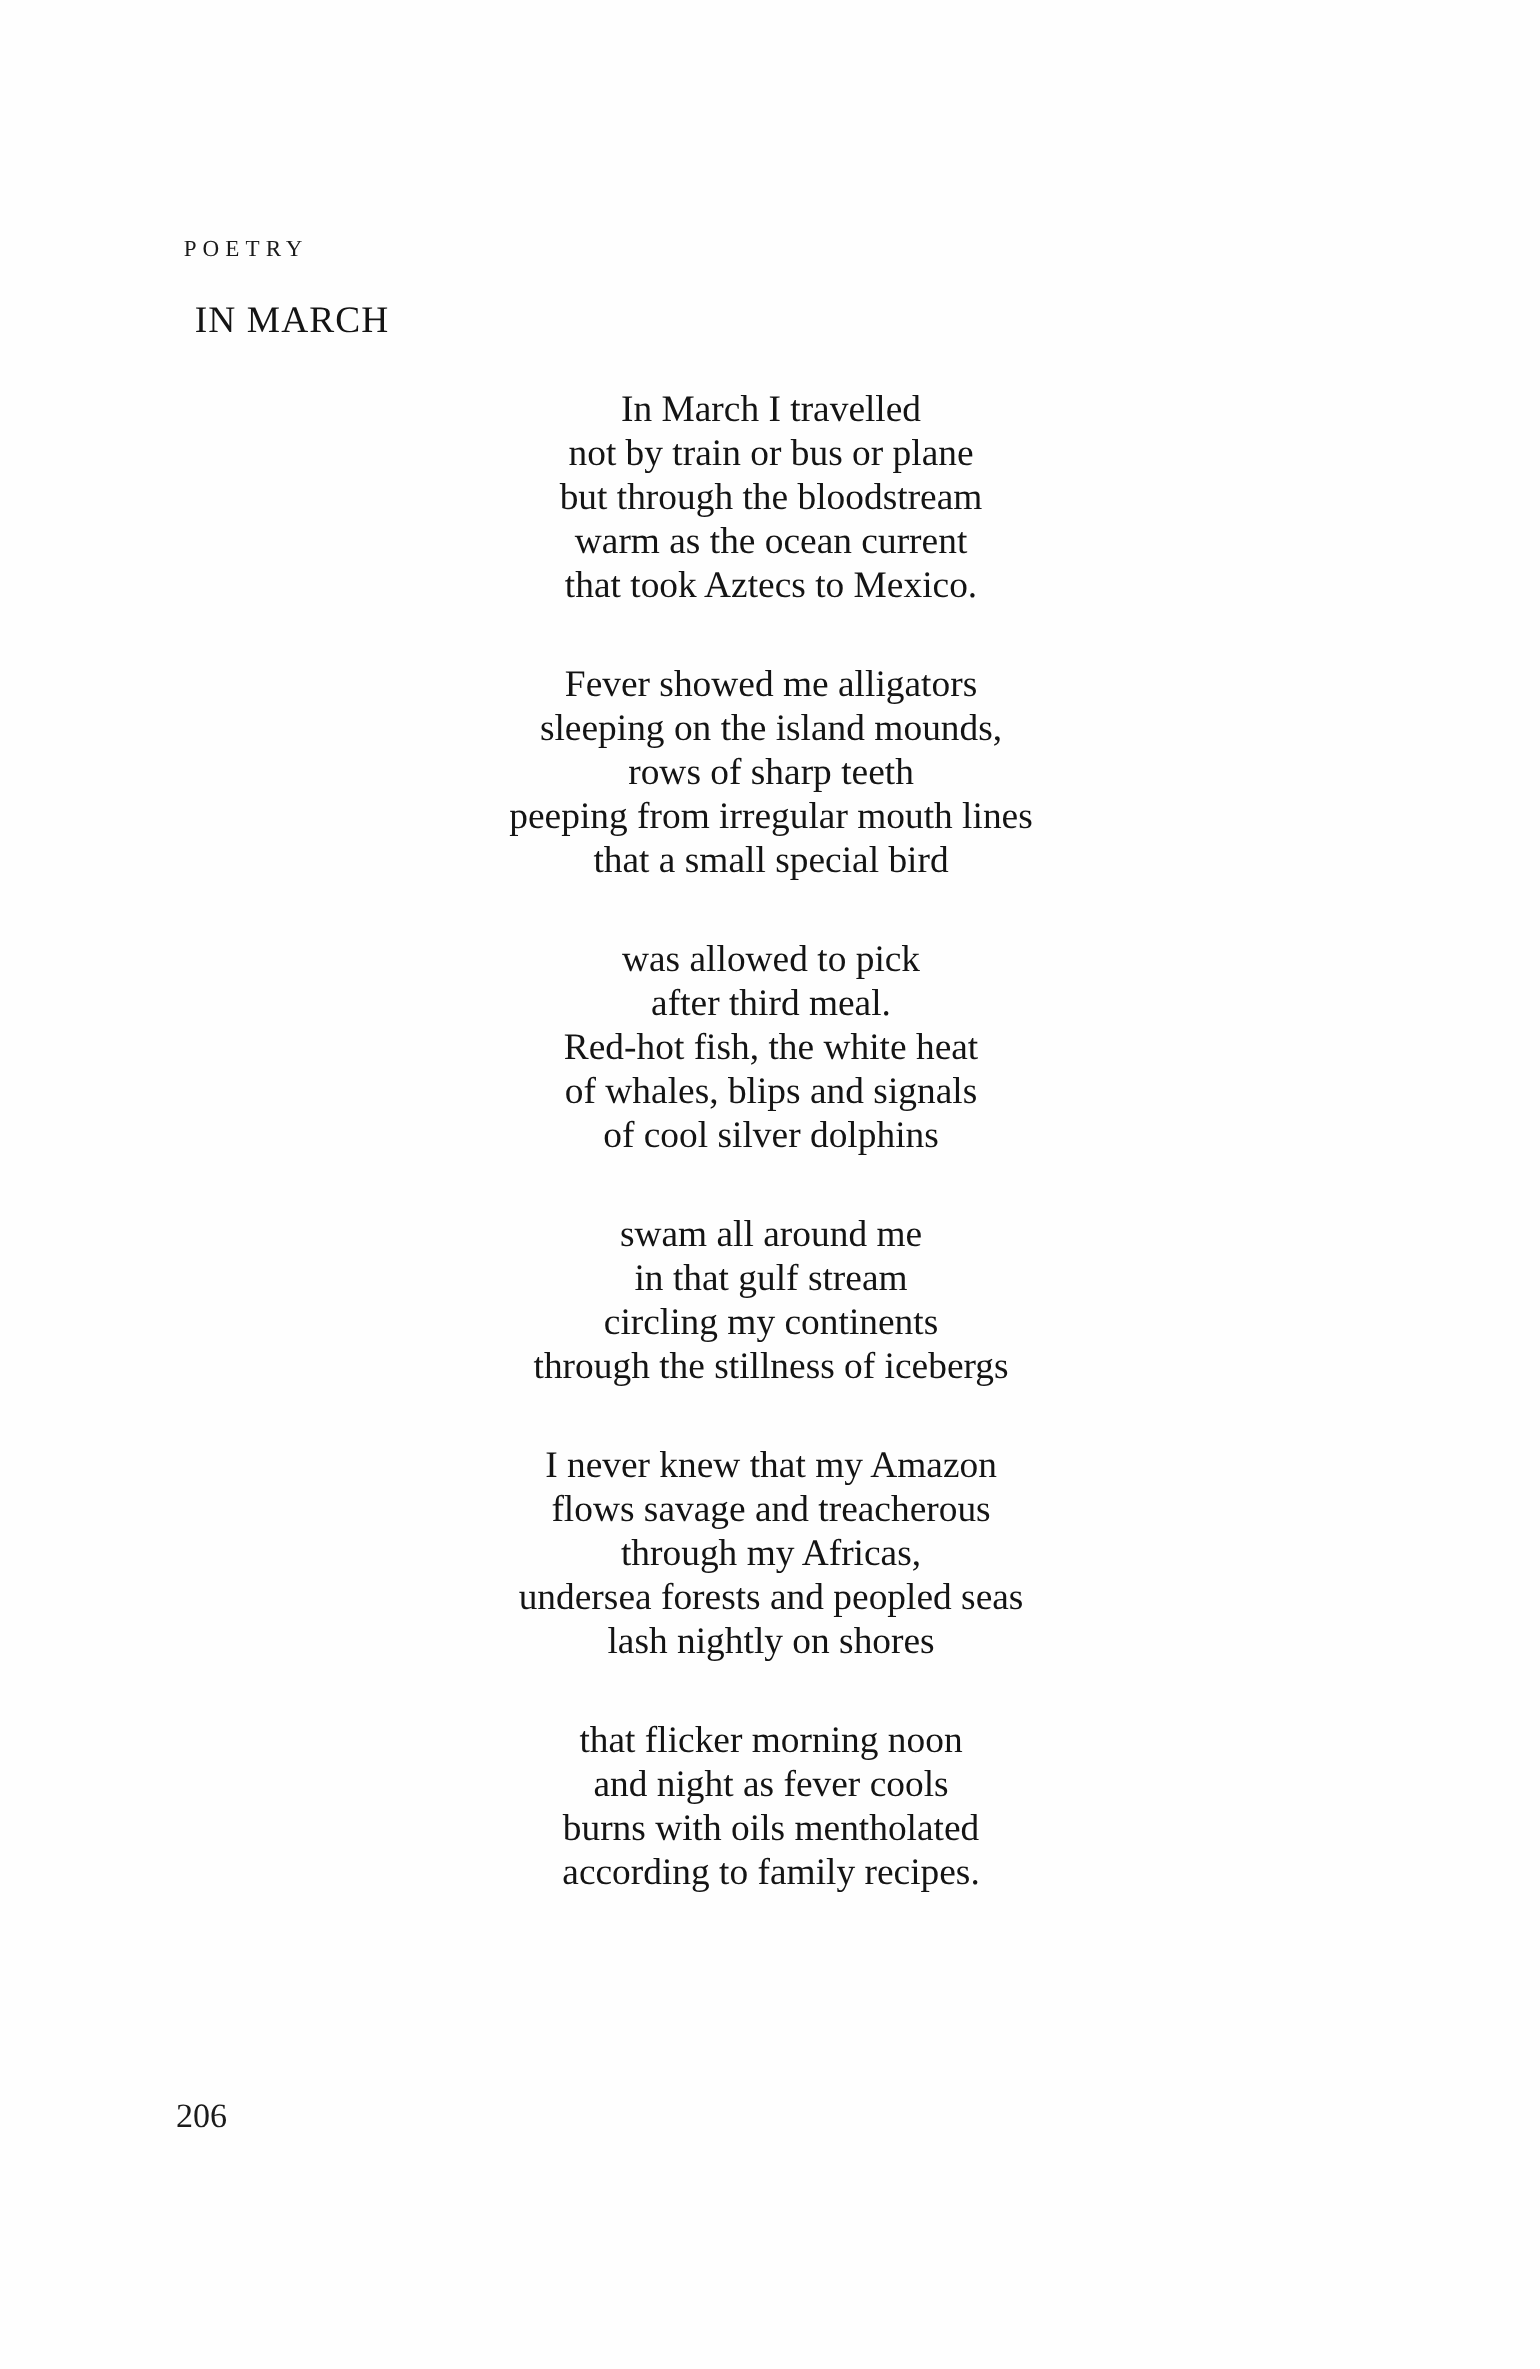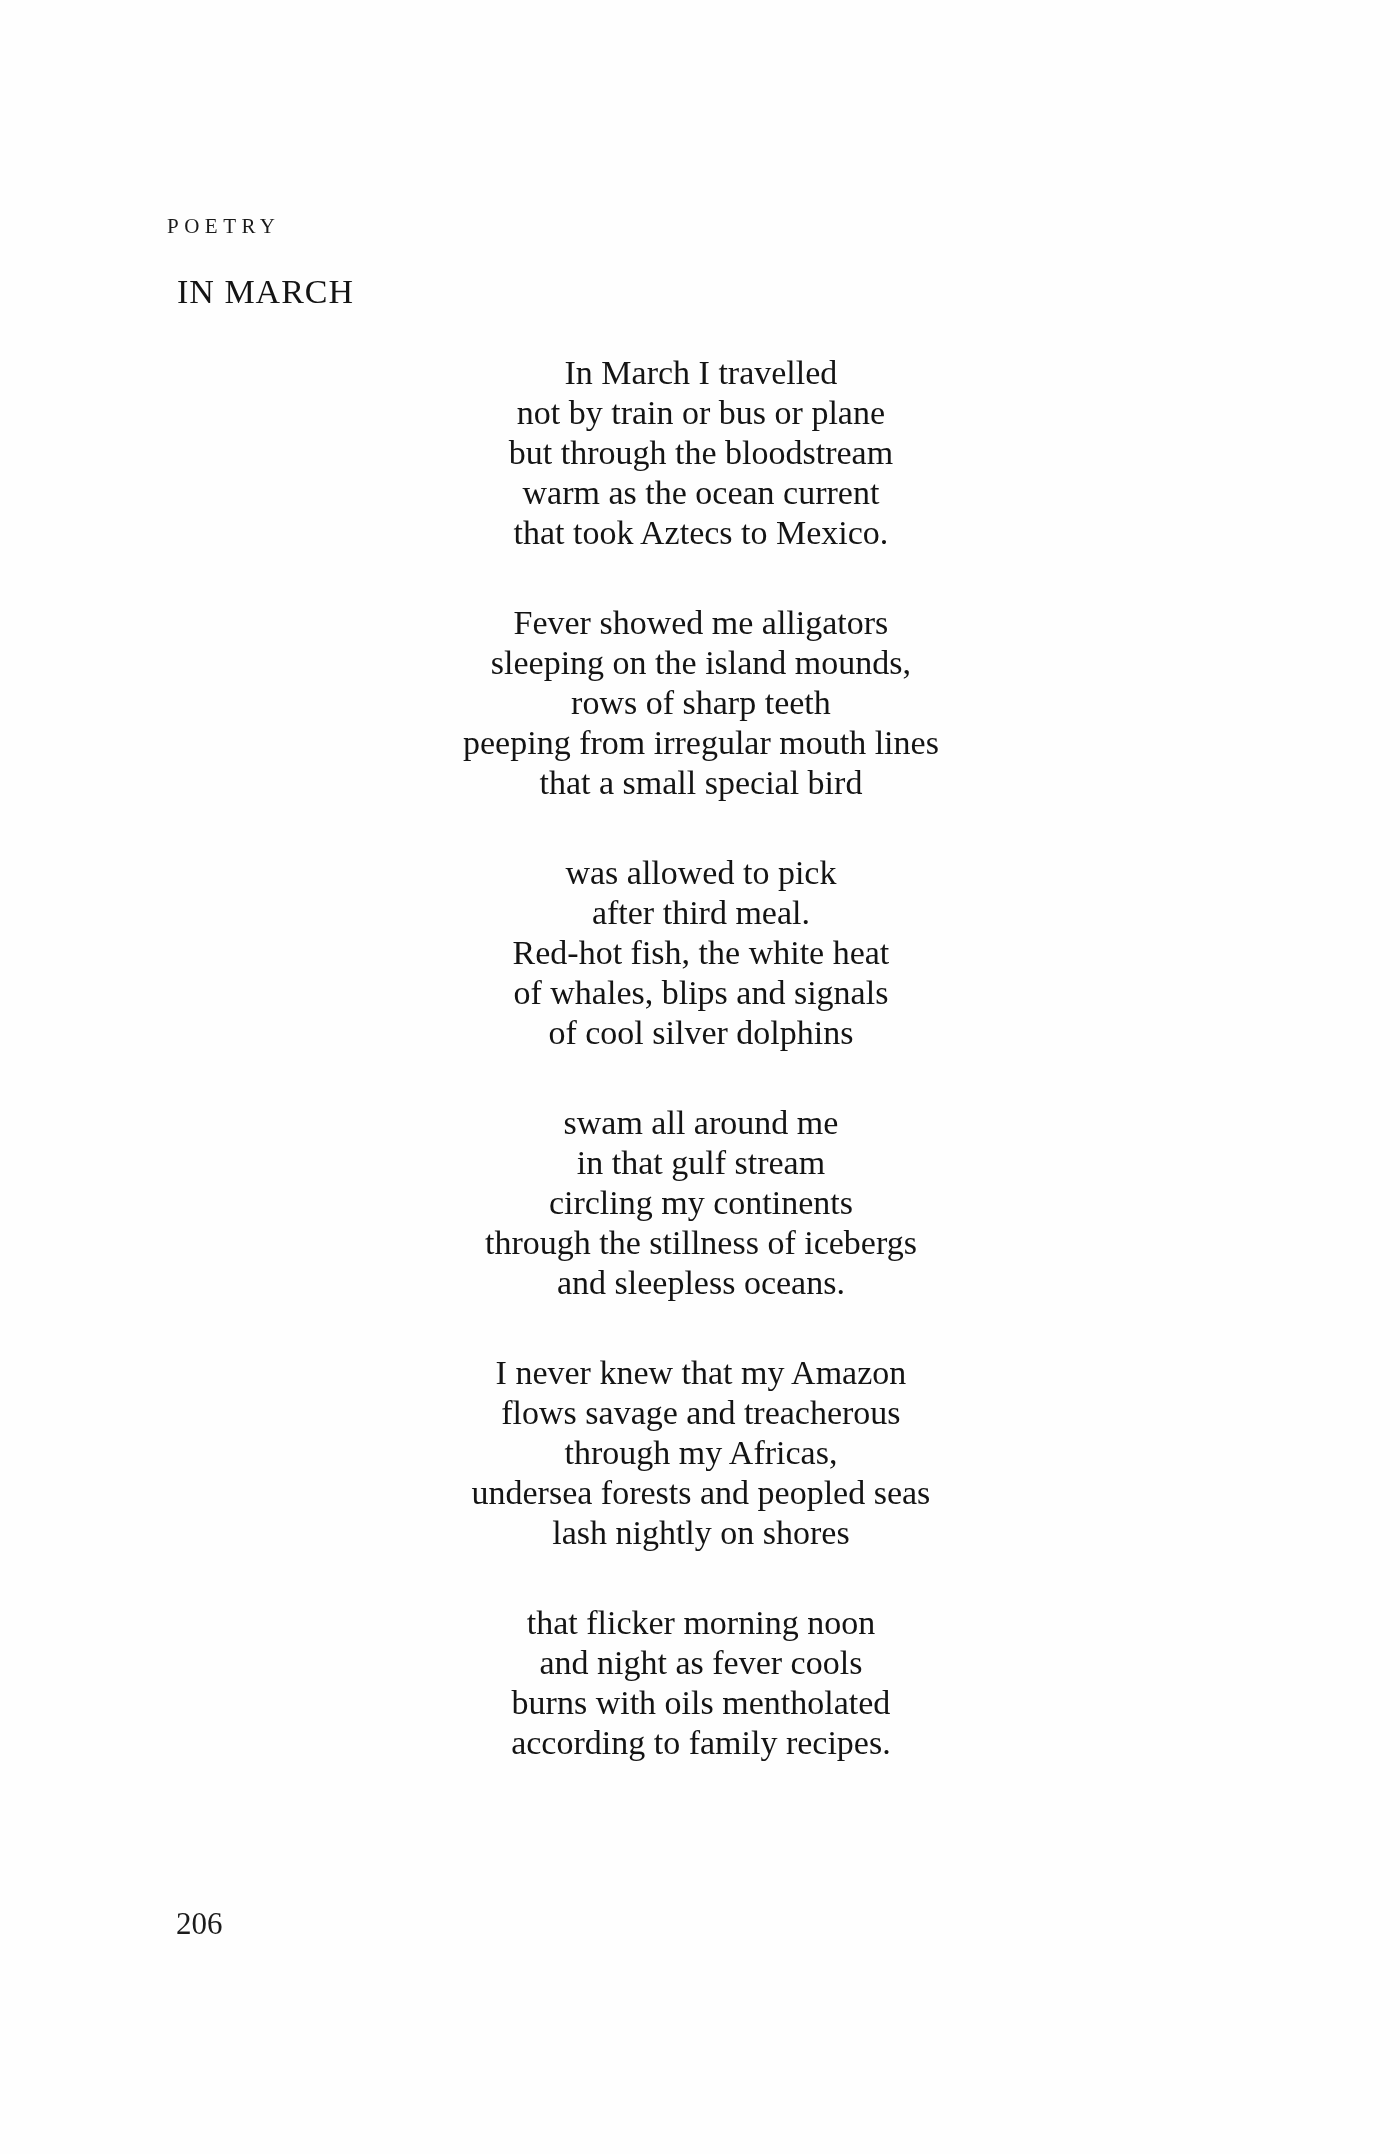--- a/index.html
+++ b/index.html
@@ -61,21 +61,20 @@
     white-space: nowrap;
     text-align: center;
   }
   .page-number {
     position: absolute;
     left: 160px;
     top: 1906px;
     font-size: 31px;
     line-height: 36px;
     color: #1b1b1b;
-    margin-left: 16px;
   }
 </style>
 </head>
 <body>
 
 <div class="page">
 
   <div class="running-header">POETRY</div>
 
   <div class="title-row">
@@ -106,21 +105,20 @@
       <div class="poem-line">Red-hot fish, the white heat</div>
       <div class="poem-line">of whales, blips and signals</div>
       <div class="poem-line">of cool silver dolphins</div>
     </div>
 
     <div class="stanza">
       <div class="poem-line">swam all around me</div>
       <div class="poem-line">in that gulf stream</div>
       <div class="poem-line">circling my continents</div>
       <div class="poem-line">through the stillness of icebergs</div>
-      <div class="poem-line">and sleepless oceans.</div>
     </div>
 
     <div class="stanza">
       <div class="poem-line">I never knew that my Amazon</div>
       <div class="poem-line">flows savage and treacherous</div>
       <div class="poem-line">through my Africas,</div>
       <div class="poem-line">undersea forests and peopled seas</div>
       <div class="poem-line">lash nightly on shores</div>
     </div>
 

